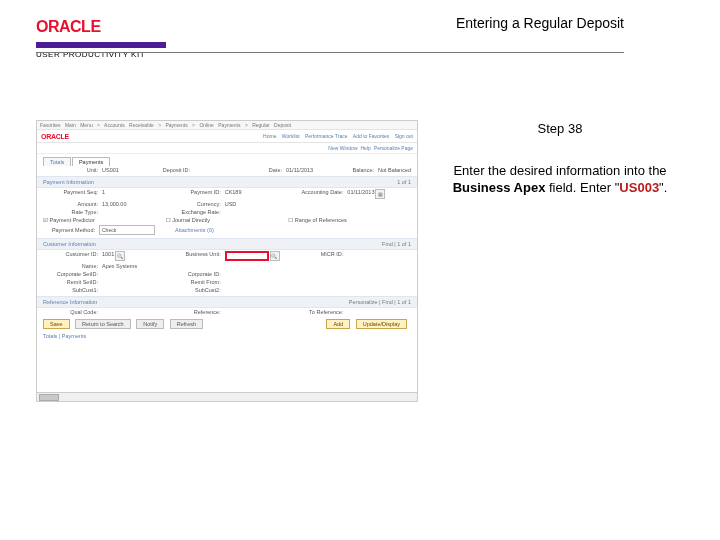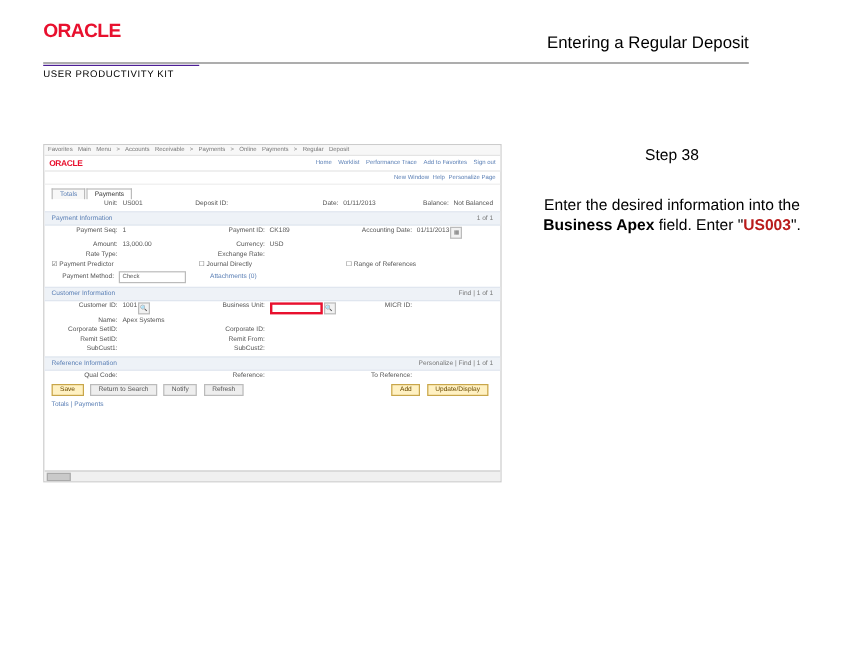--- a/index.html
+++ b/index.html
@@ -28,28 +28,28 @@
     font-family: Arial, sans-serif;
     font-weight: bold;
     font-size: 16px;
     color: #e8102e;
     letter-spacing: -0.5px;
   }
   .brand-sub {
     font-size: 8px;
     letter-spacing: 0.5px;
     color: #000;
-    border-top: 1px solid #4c1d95;
-    margin-top: 18px;
+    border-top: 6px solid #4c1d95;
+    margin-top: 6px;
     padding-top: 2px;
     width: 130px;
   }
   .page-title {
     position: absolute;
-    top: 27px;
+    top: 15px;
     right: 40px;
     font-size: 14px;
     color: #000;
   }
   .title-rule {
     position: absolute;
     top: 52px;
     left: 36px;
     right: 40px;
     border-top: 1px solid #777;

